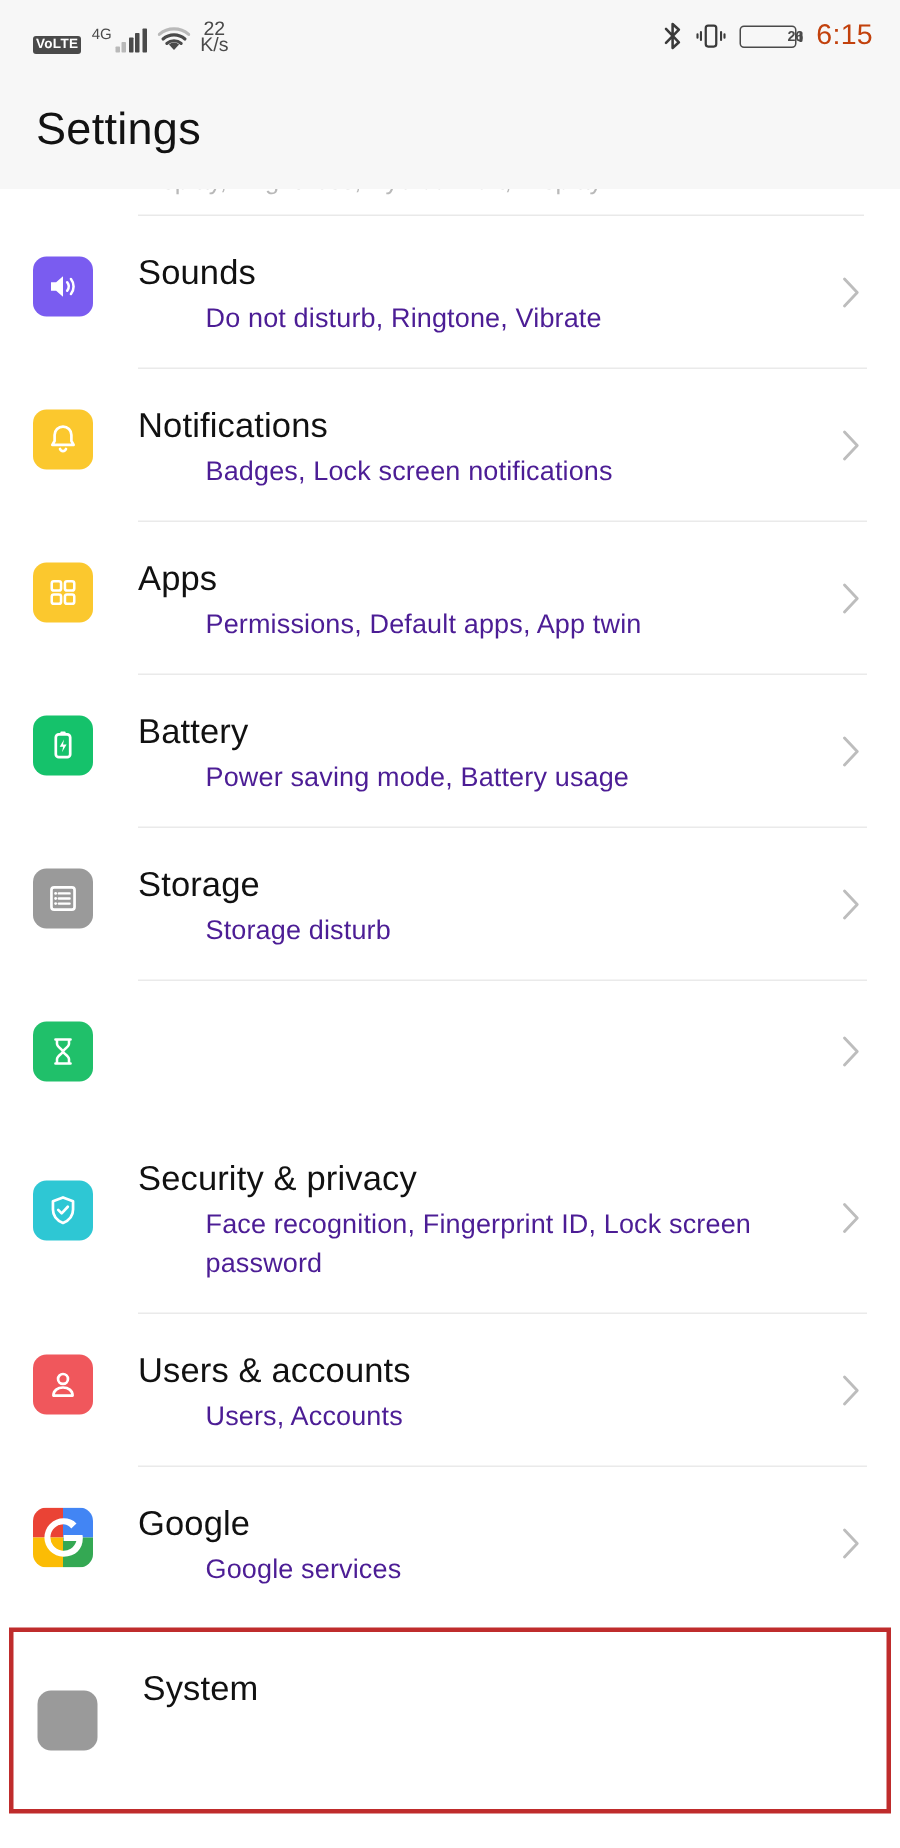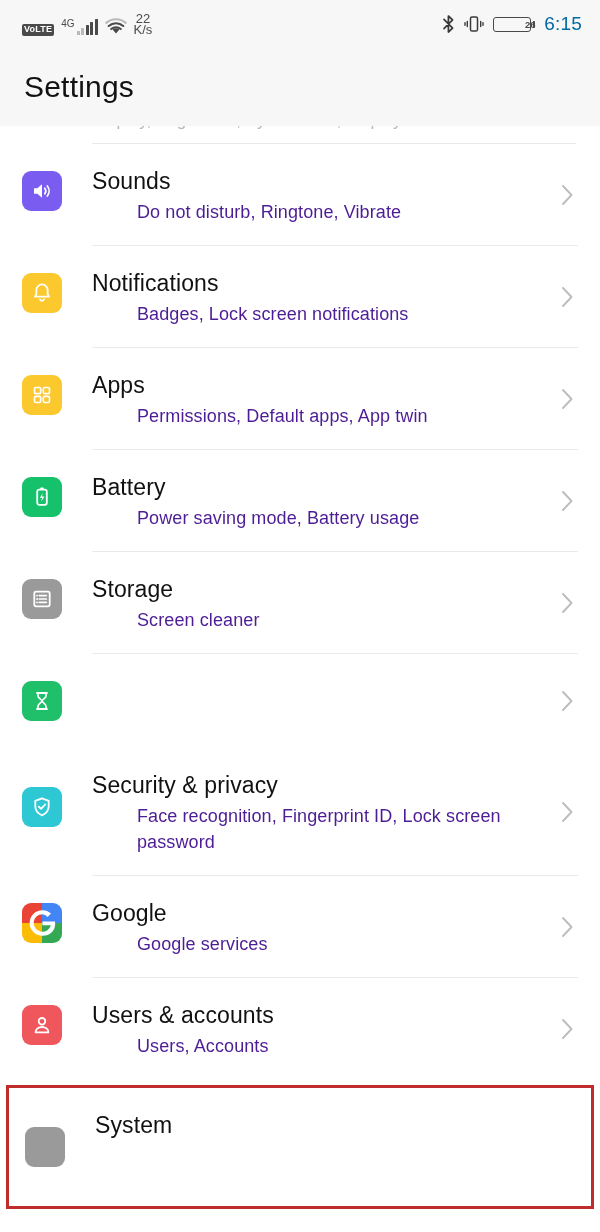--- a/index.html
+++ b/index.html
@@ -44,21 +44,21 @@
   .batt {
     display: flex; align-items: center;
   }
   .batt-body {
     width: 20px; height: 15px;
     border: 1.6px solid #4a4a4a; border-radius: 3px;
     display: flex; align-items: center; justify-content: center;
     font-size: 9.5px; font-weight: 700; color: #4a4a4a; padding-left: 36px;
   }
   .batt-cap { width: 2.5px; height: 7px; background: #4a4a4a; border-radius: 0 1px 1px 0; margin-left: 1.5px; }
-  .clock { font-size: 19px; color: #0369a1; letter-spacing: .2px; }
+  .clock { font-size: 19px; color: #c2410c; letter-spacing: .2px; }
 
   
   .header {
     background: #f7f7f7;
     height: 78px;
     padding: 0 0 0 24px;
     display: flex; align-items: center;
   }
   .header h1 {
     font-size: 30px; font-weight: 400; color: #121212; letter-spacing: .2px;
@@ -281,21 +281,21 @@
       <svg width="24" height="24" viewBox="0 0 24 24" class="icon-glyph">
         <rect x="4.3" y="4.6" width="15.4" height="14.8" rx="1.8" stroke="#ffffff" stroke-width="1.8" fill="none"></rect>
         <path d="M9.2 8.6h7.2 M9.2 12h7.2 M9.2 15.4h7.2" stroke="#ffffff" stroke-width="1.6" stroke-linecap="round"></path>
         <circle cx="7.1" cy="8.6" r=".95" fill="#ffffff"></circle>
         <circle cx="7.1" cy="12" r=".95" fill="#ffffff"></circle>
         <circle cx="7.1" cy="15.4" r=".95" fill="#ffffff"></circle>
       </svg>
     </div>
     <div class="texts">
       <div class="title">Storage</div>
-      <div class="sub">Screen cleaner</div>
+      <div class="sub">Storage disturb</div>
     </div>
     <span class="chev">
       <svg width="13" height="22" viewBox="0 0 13 22">
           <path d="M2 2 L10.5 11 L2 20" stroke="#bdbdbd" stroke-width="1.9" fill="none" stroke-linecap="round" stroke-linejoin="round"></path>
         </svg>
     </span>
   </div>
 
   <div class="row">
     <div class="icon-box" style="background:#20c06a;">
@@ -323,20 +323,38 @@
       <div class="title">Security &amp; privacy</div>
       <div class="sub">Face recognition, Fingerprint ID, Lock screen password</div>
     </div>
     <span class="chev">
       <svg width="13" height="22" viewBox="0 0 13 22">
           <path d="M2 2 L10.5 11 L2 20" stroke="#bdbdbd" stroke-width="1.9" fill="none" stroke-linecap="round" stroke-linejoin="round"></path>
         </svg>
     </span>
   </div>
 
+
+  <div class="row">
+    <div class="icon-box" style="background:#f0575c;">
+      <svg width="24" height="24" viewBox="0 0 24 24" class="icon-glyph">
+        <circle cx="12" cy="8.3" r="3.3" stroke="#ffffff" stroke-width="1.8" fill="none"></circle>
+        <path d="M5.6 19.4c0-3.4 2.9-5.4 6.4-5.4s6.4 2 6.4 5.4z" stroke="#ffffff" stroke-width="1.8" fill="none" stroke-linejoin="round"></path>
+      </svg>
+    </div>
+    <div class="texts">
+      <div class="title">Users &amp; accounts</div>
+      <div class="sub">Users, Accounts</div>
+    </div>
+    <span class="chev">
+      <svg width="13" height="22" viewBox="0 0 13 22">
+          <path d="M2 2 L10.5 11 L2 20" stroke="#bdbdbd" stroke-width="1.9" fill="none" stroke-linecap="round" stroke-linejoin="round"></path>
+        </svg>
+    </span>
+  </div>
 
   <div class="row">
     <div class="icon-box" style="background:#ffffff; overflow:hidden; position:relative;">
       <svg width="40" height="40" viewBox="0 0 40 40" class="icon-glyph" style="position:absolute;inset:0;">
         <rect x="0" y="0" width="20" height="20" fill="#ea4335"></rect>
         <rect x="20" y="0" width="20" height="20" fill="#4285f4"></rect>
         <rect x="0" y="20" width="20" height="20" fill="#fbbc05"></rect>
         <rect x="20" y="20" width="20" height="20" fill="#34a853"></rect>
         <path d="M20.4 11.2a8.8 8.8 0 1 0 8.5 11.1h-8.5v-3.9h12.6a10.6 10.6 0 0 1 .2 2.1c0 7.2-4.8 12.3-12.8 12.3a12.8 12.8 0 1 1 0-25.6 12.3 12.3 0 0 1 8.6 3.4l-3.5 3.4a7.3 7.3 0 0 0-5.1-2.8z" fill="#ffffff"></path>
       </svg>
@@ -344,38 +362,20 @@
     <div class="texts">
       <div class="title">Google</div>
       <div class="sub">Google services</div>
     </div>
     <span class="chev">
       <svg width="13" height="22" viewBox="0 0 13 22">
           <path d="M2 2 L10.5 11 L2 20" stroke="#bdbdbd" stroke-width="1.9" fill="none" stroke-linecap="round" stroke-linejoin="round"></path>
         </svg>
     </span>
   </div>
-
-  <div class="row">
-    <div class="icon-box" style="background:#f0575c;">
-      <svg width="24" height="24" viewBox="0 0 24 24" class="icon-glyph">
-        <circle cx="12" cy="8.3" r="3.3" stroke="#ffffff" stroke-width="1.8" fill="none"></circle>
-        <path d="M5.6 19.4c0-3.4 2.9-5.4 6.4-5.4s6.4 2 6.4 5.4z" stroke="#ffffff" stroke-width="1.8" fill="none" stroke-linejoin="round"></path>
-      </svg>
-    </div>
-    <div class="texts">
-      <div class="title">Users &amp; accounts</div>
-      <div class="sub">Users, Accounts</div>
-    </div>
-    <span class="chev">
-      <svg width="13" height="22" viewBox="0 0 13 22">
-          <path d="M2 2 L10.5 11 L2 20" stroke="#bdbdbd" stroke-width="1.9" fill="none" stroke-linecap="round" stroke-linejoin="round"></path>
-        </svg>
-    </span>
-  </div>
 </div>
 
 <div class="highlight-wrap">
   <div class="row tall">
     <div class="icon-box" style="background:#9a9a9a; margin-top:39px;">
       
     </div>
     <div class="texts">
       <div class="title">System</div>
 

